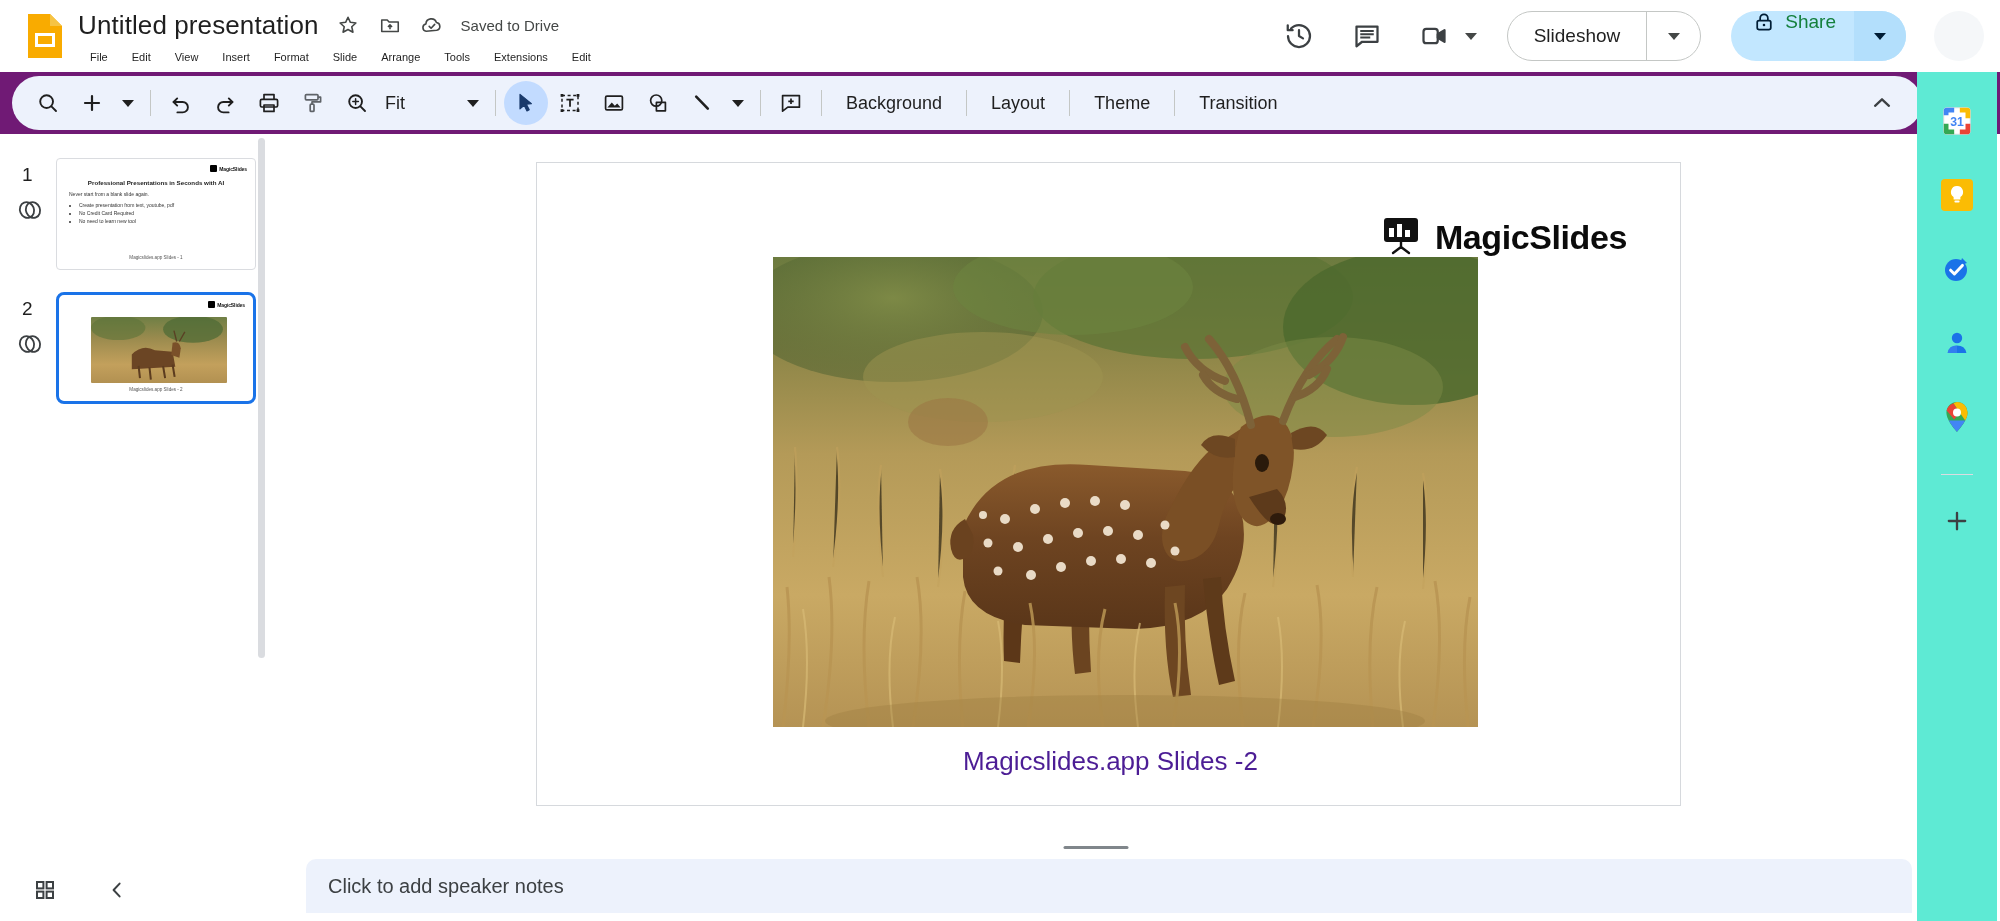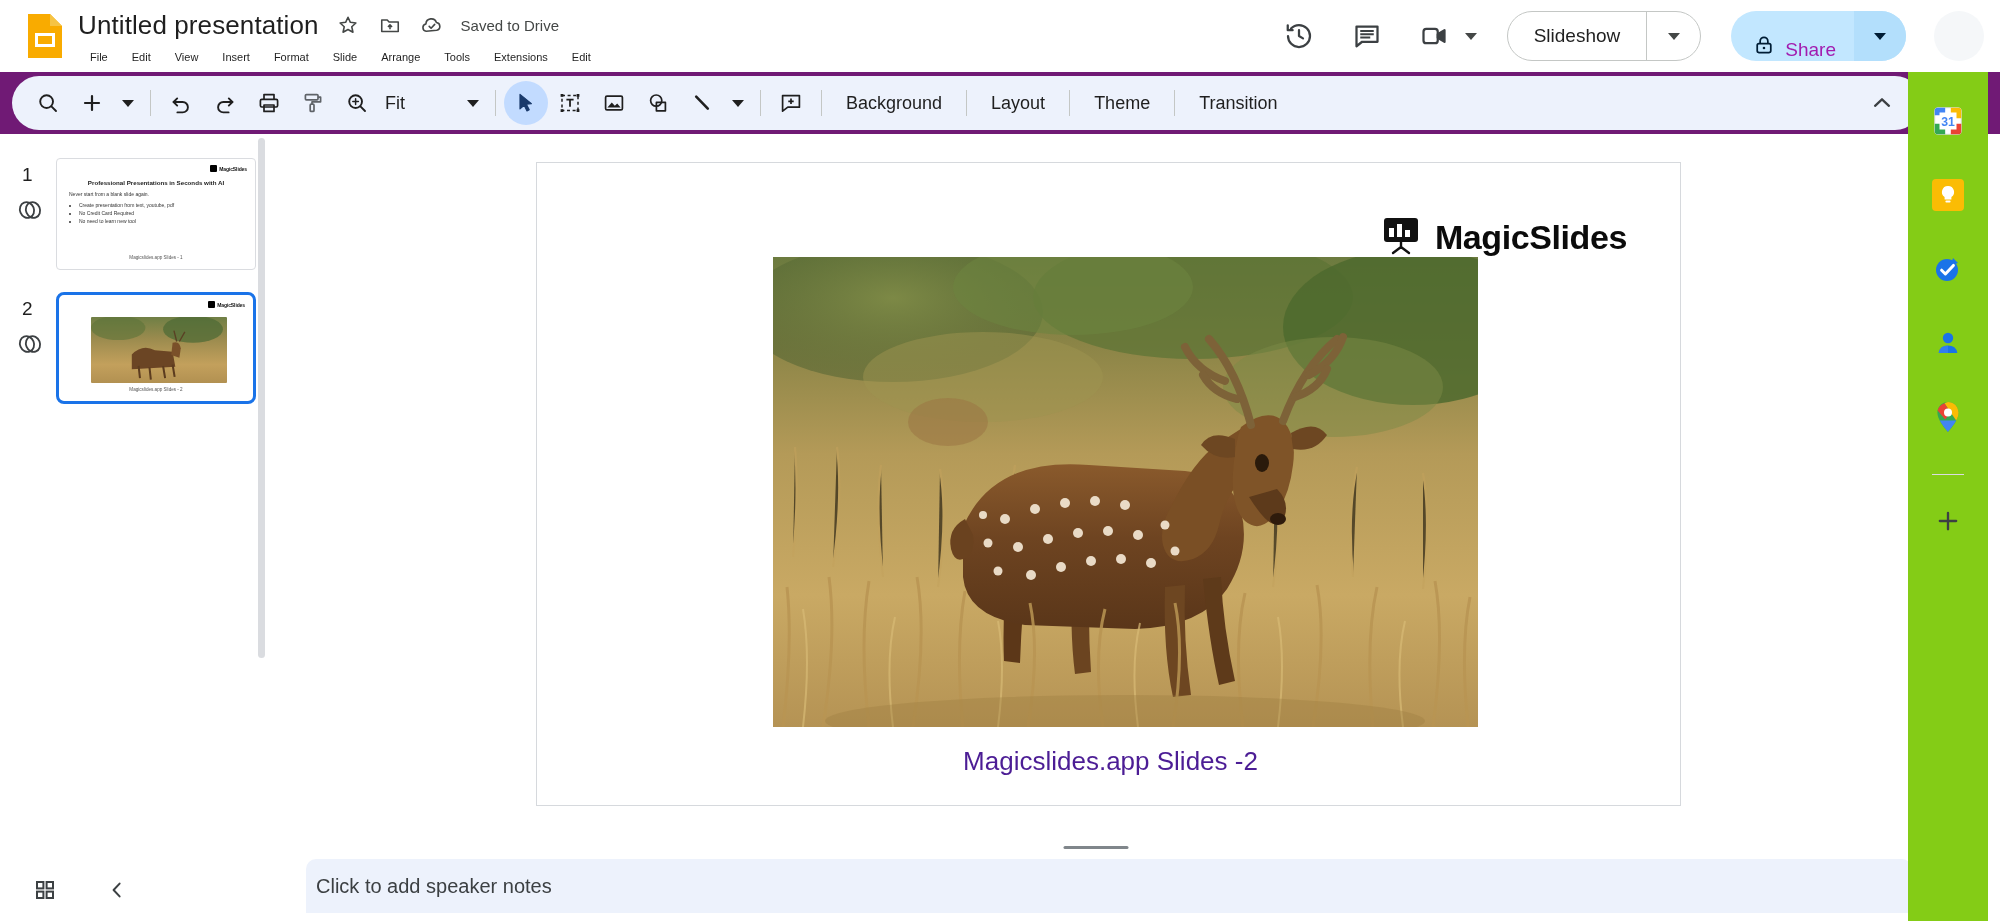--- a/index.html
+++ b/index.html
@@ -35,21 +35,21 @@
     display:flex; align-items:stretch; height:50px; border:1px solid #c4c7c5;
     border-radius:25px; overflow:hidden; margin-left:10px; background:#fff;
   }
   .slideshow-label { display:flex; align-items:center; padding:0 26px; font-size:19px; color:#1f1f1f; }
   .slideshow-caret { display:flex; align-items:center; justify-content:center; width:54px; border-left:1px solid #c4c7c5; }
 
   .share-btn {
     display:flex; align-items:stretch; height:50px; border-radius:25px; overflow:hidden;
     background:#c2e7ff; margin-left:18px;
   }
-  .share-main { display:flex; align-items:flex-end; gap:10px; padding:0 18px 0 22px; font-size:19px; color:#a21caf; }
+  .share-main { display:flex; align-items:flex-start; gap:10px; padding:0 18px 0 22px; font-size:19px; color:#15803d; }
   .share-caret { display:flex; align-items:center; justify-content:center; width:52px; background:#b3dffc; }
   .avatar { width:50px; height:50px; border-radius:50%; background:#f5f7f9; margin-left:16px; }
 
   
   .toolbar-wrap { position:absolute; left:0; top:72px; width:2000px; height:62px; background:#701a75; }
   .toolbar {
     position:absolute; left:12px; top:4px; width:1910px; height:54px;
     background:#edf2fc; border-radius:27px; display:flex; align-items:center; padding:0 14px;
   }
   .tb-btn { width:44px; height:44px; border-radius:50%; display:flex; align-items:center; justify-content:center; color:#1f1f1f; flex:none; }
@@ -95,31 +95,31 @@
   .slide-photo { position:absolute; left:236px; top:94px; width:705px; height:470px; overflow:hidden; }
   .slide-caption { position:absolute; left:4px; right:0; top:583px; text-align:center; font-size:26px; color:#4c1d95; }
 
   .notes-handle { position:absolute; left:50%; transform:translateX(-50%); bottom:10px; width:65px; height:3px; background:#80868b; border-radius:2px; }
 
   
   .notes-bar {
     position:absolute; left:306px; right:88px; bottom:8px; height:54px;
     background:#edf2fc; border-radius:10px 10px 0 0; display:flex; align-items:center;
   }
-  .notes-text { font-size:20px; color:#3c4043; padding-left:10px;text-align:right; }
+  .notes-text { font-size:20px; color:#3c4043; padding-left:22px;text-align:right; }
 
   
   .bottom-left { position:absolute; left:0; bottom:0; width:272px; height:62px; display:flex; align-items:center; }
   .bl-btn { width:46px; height:46px; display:flex; align-items:center; justify-content:center; color:#3c4043; }
   .bl-btn:first-child { margin-left:22px; }
   .bl-btn:nth-child(2) { margin-left:26px; }
   .bottom-right { position:absolute; right:8px; bottom:0; width:70px; height:62px; display:flex; align-items:center; justify-content:center; color:#5f6368; }
 
   
-  .sidepanel { position:absolute; right:12px; top:72px; width:80px; bottom:0; background:#84cc16; }
+  .sidepanel { position:absolute; right:3px; top:72px; width:80px; bottom:0; background:#5eead4; }
   .sp-item { position:absolute; left:21px; width:38px; height:38px; display:flex; align-items:center; justify-content:center; }
   .sp-divider { position:absolute; left:24px; width:32px; height:1px; background:#dadce0; }
 
   .deer-art { position:absolute; inset:0; }
 </style>
 </head>
 <body>
 
 <div class="app">
 

